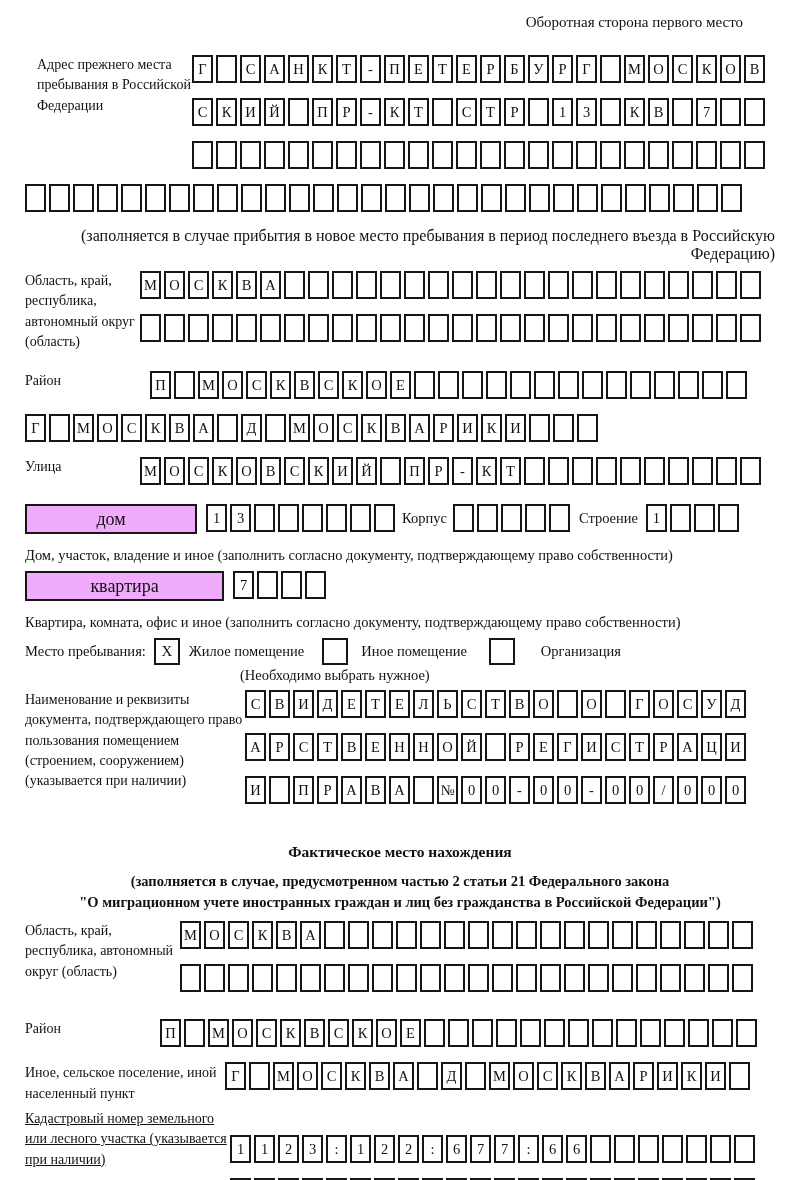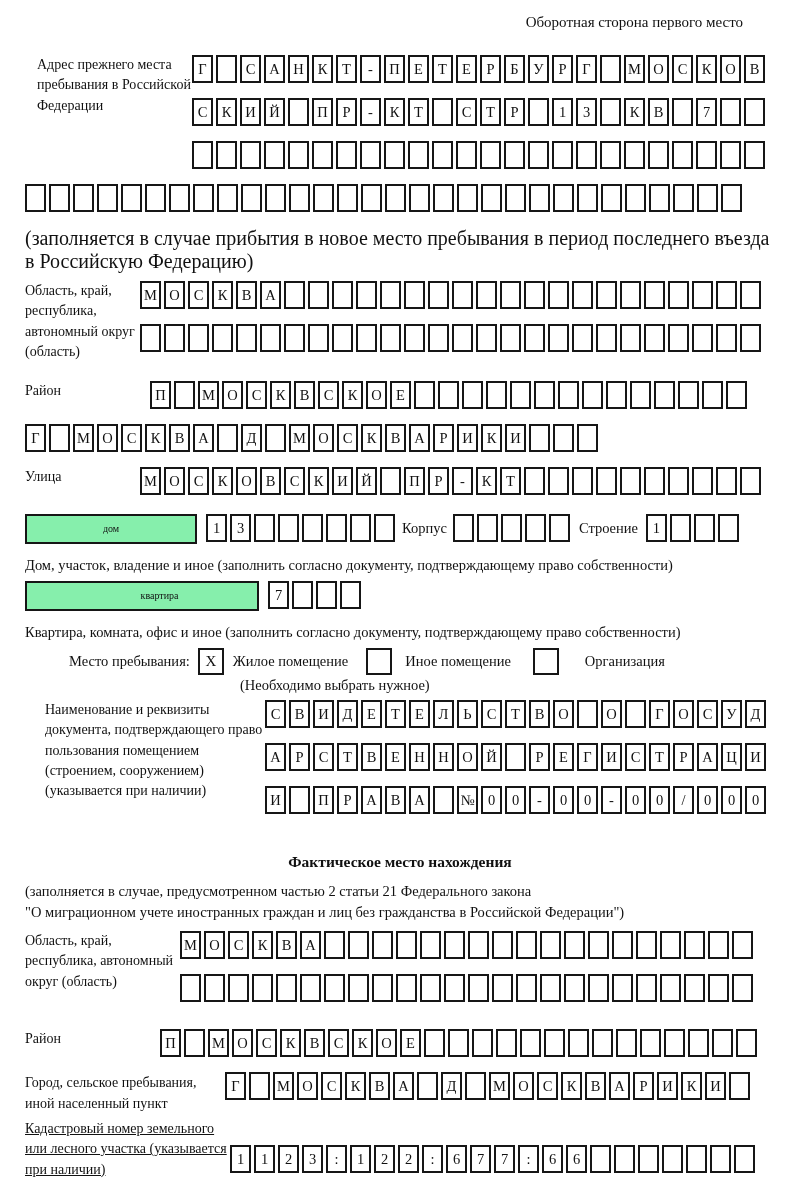--- a/index.html
+++ b/index.html
@@ -20,39 +20,39 @@
   .frow.center { align-items:center; }
   .lbl { font-size:14px; line-height:1.45; flex:0 0 auto; }
 
   .cellrow { white-space:nowrap; height:40px; margin-bottom:3px; }
   .cell {
     display:inline-block; width:17px; height:24px;
     border:2px solid #161616; margin-right:3px;
     text-align:center; font-size:14.5px; line-height:24px;
     vertical-align:top; background:#fff;
   }
-  .note { font-size:20px; text-align:left; margin:2px 0 8px 0; }
+  .note { font-size:16px; text-align:right; margin:2px 0 8px 0; }
   .note-left { font-size:14.5px; margin:0 0 7px 0; }
   .sec-title { font-size:15.5px; font-weight:bold; text-align:center; margin:6px 0 10px 0; }
 
   .widebox {
     display:inline-block; border:2px solid #161616; height:26px;
-    text-align:center; font-size:10px; line-height:26px; vertical-align:top;
-    margin-right:9px; background:#86efac;
+    text-align:center; font-size:18px; line-height:26px; vertical-align:top;
+    margin-right:9px; background:#f0abfc;
   }
   .inline-lbl { display:inline-block; font-size:14.5px; line-height:28px; vertical-align:top; }
 
   .checkbox {
     display:inline-block; width:22px; height:23px; border:2px solid #161616;
     text-align:center; font-size:15px; line-height:23px; vertical-align:middle;
     background:#fff;
   }
-  .chk-row { display:flex; align-items:center; font-size:14.5px; margin-top:6px;margin-left:44px; }
+  .chk-row { display:flex; align-items:center; font-size:14.5px; margin-top:6px; }
 
-  .fact-note { font-size:14.5px; text-align:left; line-height:1.45; }
+  .fact-note { font-size:14.5px; text-align:center; line-height:1.45;font-weight:bold; }
 
   .stamp-wrap { margin-left:345px; margin-top:10px; }
   .stamp-box { width:357px; height:170px; border:2px solid #161616; margin-left:25px; background:#fff; }
 </style>
 </head>
 <body>
 
 <div class="page">
   <div class="inner">
 
@@ -91,37 +91,37 @@
       <div class="lbl" style="width:115px;">Улица</div>
       <div class="cellrow"><span class="cell">М</span><span class="cell">О</span><span class="cell">С</span><span class="cell">К</span><span class="cell">О</span><span class="cell">В</span><span class="cell">С</span><span class="cell">К</span><span class="cell">И</span><span class="cell">Й</span><span class="cell"></span><span class="cell">П</span><span class="cell">Р</span><span class="cell">-</span><span class="cell">К</span><span class="cell">Т</span><span class="cell"></span><span class="cell"></span><span class="cell"></span><span class="cell"></span><span class="cell"></span><span class="cell"></span><span class="cell"></span><span class="cell"></span><span class="cell"></span><span class="cell"></span></div>
     </div>
 
     <div style="margin-top:4px; white-space:nowrap;">
       <span class="widebox" style="width:168px;">дом</span><span class="cellrow" style="display:inline-block;"><span class="cell">1</span><span class="cell">3</span><span class="cell"></span><span class="cell"></span><span class="cell"></span><span class="cell"></span><span class="cell"></span><span class="cell"></span></span><span class="inline-lbl" style="margin:0 6px 0 4px;">Корпус</span><span class="cellrow" style="display:inline-block;"><span class="cell"></span><span class="cell"></span><span class="cell"></span><span class="cell"></span><span class="cell"></span></span><span class="inline-lbl" style="margin:0 8px 0 6px;">Строение</span><span class="cellrow" style="display:inline-block;"><span class="cell">1</span><span class="cell"></span><span class="cell"></span><span class="cell"></span></span>
     </div>
     <div class="note-left">Дом, участок, владение и иное (заполнить согласно документу, подтверждающему право собственности)</div>
 
     <div style="white-space:nowrap;">
-      <span class="widebox" style="width:195px;padding-left:35px;">квартира</span><span class="cellrow" style="display:inline-block;"><span class="cell">7</span><span class="cell"></span><span class="cell"></span><span class="cell"></span></span>
+      <span class="widebox" style="width:195px;">квартира</span><span class="cellrow" style="display:inline-block;"><span class="cell">7</span><span class="cell"></span><span class="cell"></span><span class="cell"></span></span>
     </div>
     <div class="note-left">Квартира, комната, офис и иное (заполнить согласно документу, подтверждающему право собственности)</div>
 
     <div class="chk-row">
       <span>Место пребывания:</span>
       <span class="checkbox" style="margin-left:8px;">X</span>
       <span style="margin-left:9px;">Жилое помещение</span>
       <span class="checkbox" style="margin-left:18px;"></span>
       <span style="margin-left:13px;">Иное помещение</span>
       <span class="checkbox" style="margin-left:22px;"></span>
       <span style="margin-left:26px;">Организация</span>
     </div>
     <div class="note-left" style="margin-left:215px; margin-top:2px; margin-bottom:6px;">(Необходимо выбрать нужное)</div>
 
     <div class="frow">
-      <div class="lbl" style="width:220px;margin-left:20px;">Наименование и реквизиты документа, подтверждающего право пользования помещением (строением, сооружением) (указывается при наличии)</div>
+      <div class="lbl" style="width:220px;">Наименование и реквизиты документа, подтверждающего право пользования помещением (строением, сооружением) (указывается при наличии)</div>
       <div>
         <div class="cellrow"><span class="cell">С</span><span class="cell">В</span><span class="cell">И</span><span class="cell">Д</span><span class="cell">Е</span><span class="cell">Т</span><span class="cell">Е</span><span class="cell">Л</span><span class="cell">Ь</span><span class="cell">С</span><span class="cell">Т</span><span class="cell">В</span><span class="cell">О</span><span class="cell"></span><span class="cell">О</span><span class="cell"></span><span class="cell">Г</span><span class="cell">О</span><span class="cell">С</span><span class="cell">У</span><span class="cell">Д</span></div>
         <div class="cellrow"><span class="cell">А</span><span class="cell">Р</span><span class="cell">С</span><span class="cell">Т</span><span class="cell">В</span><span class="cell">Е</span><span class="cell">Н</span><span class="cell">Н</span><span class="cell">О</span><span class="cell">Й</span><span class="cell"></span><span class="cell">Р</span><span class="cell">Е</span><span class="cell">Г</span><span class="cell">И</span><span class="cell">С</span><span class="cell">Т</span><span class="cell">Р</span><span class="cell">А</span><span class="cell">Ц</span><span class="cell">И</span></div>
         <div class="cellrow"><span class="cell">И</span><span class="cell"></span><span class="cell">П</span><span class="cell">Р</span><span class="cell">А</span><span class="cell">В</span><span class="cell">А</span><span class="cell"></span><span class="cell">№</span><span class="cell">0</span><span class="cell">0</span><span class="cell">-</span><span class="cell">0</span><span class="cell">0</span><span class="cell">-</span><span class="cell">0</span><span class="cell">0</span><span class="cell">/</span><span class="cell">0</span><span class="cell">0</span><span class="cell">0</span></div>
       </div>
     </div>
 
     <div class="sec-title" style="margin-top:24px;">Фактическое место нахождения</div>
     <div class="fact-note">(заполняется в случае, предусмотренном частью 2 статьи 21 Федерального закона</div>
     <div class="fact-note" style="margin-bottom:8px;">"О миграционном учете иностранных граждан и лиц без гражданства в Российской Федерации")</div>
@@ -133,21 +133,21 @@
         <div class="cellrow"><span class="cell"></span><span class="cell"></span><span class="cell"></span><span class="cell"></span><span class="cell"></span><span class="cell"></span><span class="cell"></span><span class="cell"></span><span class="cell"></span><span class="cell"></span><span class="cell"></span><span class="cell"></span><span class="cell"></span><span class="cell"></span><span class="cell"></span><span class="cell"></span><span class="cell"></span><span class="cell"></span><span class="cell"></span><span class="cell"></span><span class="cell"></span><span class="cell"></span><span class="cell"></span><span class="cell"></span></div>
       </div>
     </div>
 
     <div class="frow" style="margin-top:12px;">
       <div class="lbl" style="width:135px;">Район</div>
       <div class="cellrow"><span class="cell">П</span><span class="cell"></span><span class="cell">М</span><span class="cell">О</span><span class="cell">С</span><span class="cell">К</span><span class="cell">В</span><span class="cell">С</span><span class="cell">К</span><span class="cell">О</span><span class="cell">Е</span><span class="cell"></span><span class="cell"></span><span class="cell"></span><span class="cell"></span><span class="cell"></span><span class="cell"></span><span class="cell"></span><span class="cell"></span><span class="cell"></span><span class="cell"></span><span class="cell"></span><span class="cell"></span><span class="cell"></span><span class="cell"></span></div>
     </div>
 
     <div class="frow center">
-      <div class="lbl" style="width:200px;">Город, сельское пребывания, иной населенный пункт</div>
+      <div class="lbl" style="width:200px;">Иное, сельское поселение, иной населенный пункт</div>
       <div class="cellrow"><span class="cell">Г</span><span class="cell"></span><span class="cell">М</span><span class="cell">О</span><span class="cell">С</span><span class="cell">К</span><span class="cell">В</span><span class="cell">А</span><span class="cell"></span><span class="cell">Д</span><span class="cell"></span><span class="cell">М</span><span class="cell">О</span><span class="cell">С</span><span class="cell">К</span><span class="cell">В</span><span class="cell">А</span><span class="cell">Р</span><span class="cell">И</span><span class="cell">К</span><span class="cell">И</span><span class="cell"></span></div>
     </div>
 
     <div class="frow" style="margin-top:4px;">
       <div class="lbl" style="width:205px;text-decoration:underline;">Кадастровый номер земельного или лесного участка (указывается при наличии)</div>
       <div style="padding-top:26px;">
         <div class="cellrow"><span class="cell">1</span><span class="cell">1</span><span class="cell">2</span><span class="cell">3</span><span class="cell">:</span><span class="cell">1</span><span class="cell">2</span><span class="cell">2</span><span class="cell">:</span><span class="cell">6</span><span class="cell">7</span><span class="cell">7</span><span class="cell">:</span><span class="cell">6</span><span class="cell">6</span><span class="cell"></span><span class="cell"></span><span class="cell"></span><span class="cell"></span><span class="cell"></span><span class="cell"></span><span class="cell"></span></div>
         <div class="cellrow"><span class="cell"></span><span class="cell"></span><span class="cell"></span><span class="cell"></span><span class="cell"></span><span class="cell"></span><span class="cell"></span><span class="cell"></span><span class="cell"></span><span class="cell"></span><span class="cell"></span><span class="cell"></span><span class="cell"></span><span class="cell"></span><span class="cell"></span><span class="cell"></span><span class="cell"></span><span class="cell"></span><span class="cell"></span><span class="cell"></span><span class="cell"></span><span class="cell"></span></div>
       </div>
     </div>

